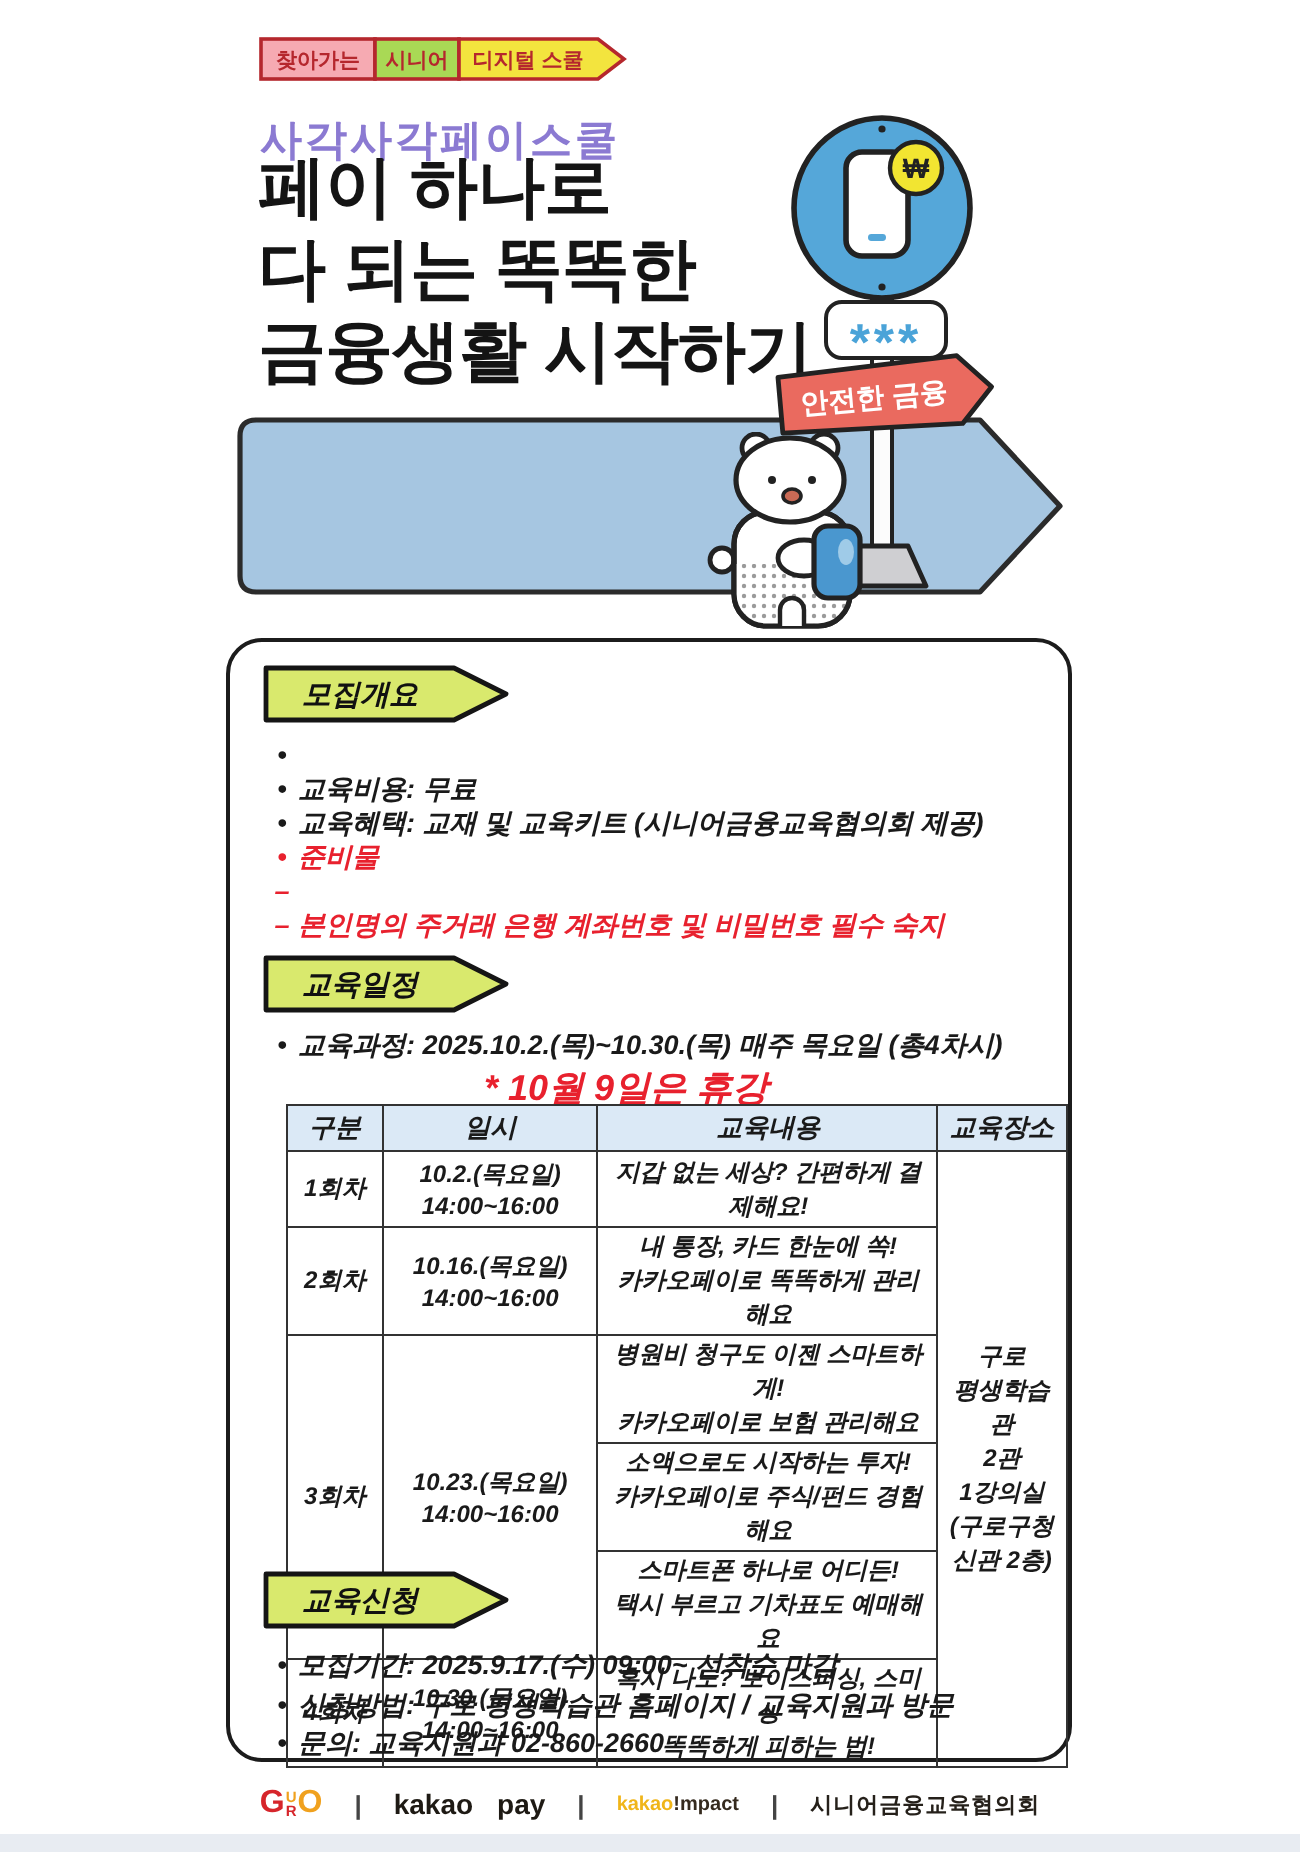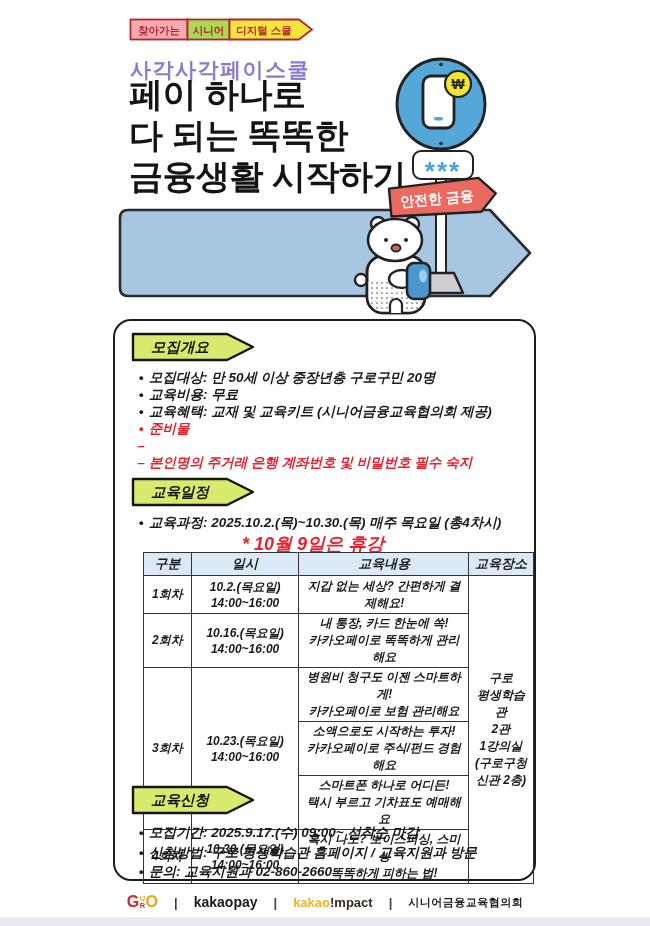--- a/index.html
+++ b/index.html
@@ -58,22 +58,22 @@
 
   
   #footer{left:0;top:893px;width:650px;display:flex;align-items:center;justify-content:center;gap:16px;}
   .divider{color:#444;font-weight:700;font-size:13px;}
   #guro-logo{display:flex;align-items:center;font-weight:700;}
   #guro-logo .g{font-size:16px;color:#d6252b;font-weight:700;}
   #guro-logo .ur{display:flex;flex-direction:column;font-size:7.5px;line-height:7px;margin:0 0.5px;}
   #guro-logo .u{color:#f0a11e;} #guro-logo .r{color:#d6252b;}
   #guro-logo .o{font-size:16px;color:#f0a11e;font-weight:700;}
   #kakaopay-logo{font-size:14px;color:#1e1a14;}
-  #kakaopay-logo .k1{font-weight:600;} #kakaopay-logo .k2{font-weight:800;}
-  #impact-logo{font-size:13px;font-weight:700;}
+  #kakaopay-logo .k1{font-weight:600;} #kakaopay-logo .k2{font-weight:800;padding-left:12px;}
+  #impact-logo{font-size:10px;font-weight:700;}
   #impact-logo .y{color:#f0b519;} #impact-logo .d{color:#352a1e;}
   #council{font-size:11px;font-weight:700;color:#25201a;letter-spacing:0.5px;}
   #bottom-strip{left:0;bottom:0;width:650px;height:9px;background:#e8ecf2;}
 </style>
 </head>
 <body>
 
 <svg id="badge" class="abs" width="190" height="24">
   <rect x="1.5" y="1.5" width="57" height="20" fill="#f6aab2" stroke="#b5272d" stroke-width="1.8"></rect>
   <rect x="58.5" y="1.5" width="42" height="20" fill="#a9d955" stroke="#b5272d" stroke-width="1.8"></rect>
@@ -148,21 +148,20 @@
   <div class="inner">
 
     <svg id="label-overview" class="sec-label" width="128" height="30">
       <polygon points="2,2 96,2 122,15 96,28 2,28" fill="#d9e96d" stroke="#151515" stroke-width="2.4" stroke-linejoin="round"></polygon>
       <text x="49" y="20" text-anchor="middle" font-size="14.5" font-weight="bold" fill="#111">모집개요</text>
     </svg>
 
     <div id="overview-list" class="blist">
       <div class="row">
           <span class="b">•</span>
-          <span>모집대상: 만 50세 이상 중장년층 구로구민 20명</span>
         </div>
       <div class="row">
           <span class="b">•</span>
           <span>교육비용: 무료</span>
         </div>
       <div class="row">
           <span class="b">•</span>
           <span>교육혜택: 교재 및 교육키트 (시니어금융교육협의회 제공)</span>
         </div>
       <div class="row red">

